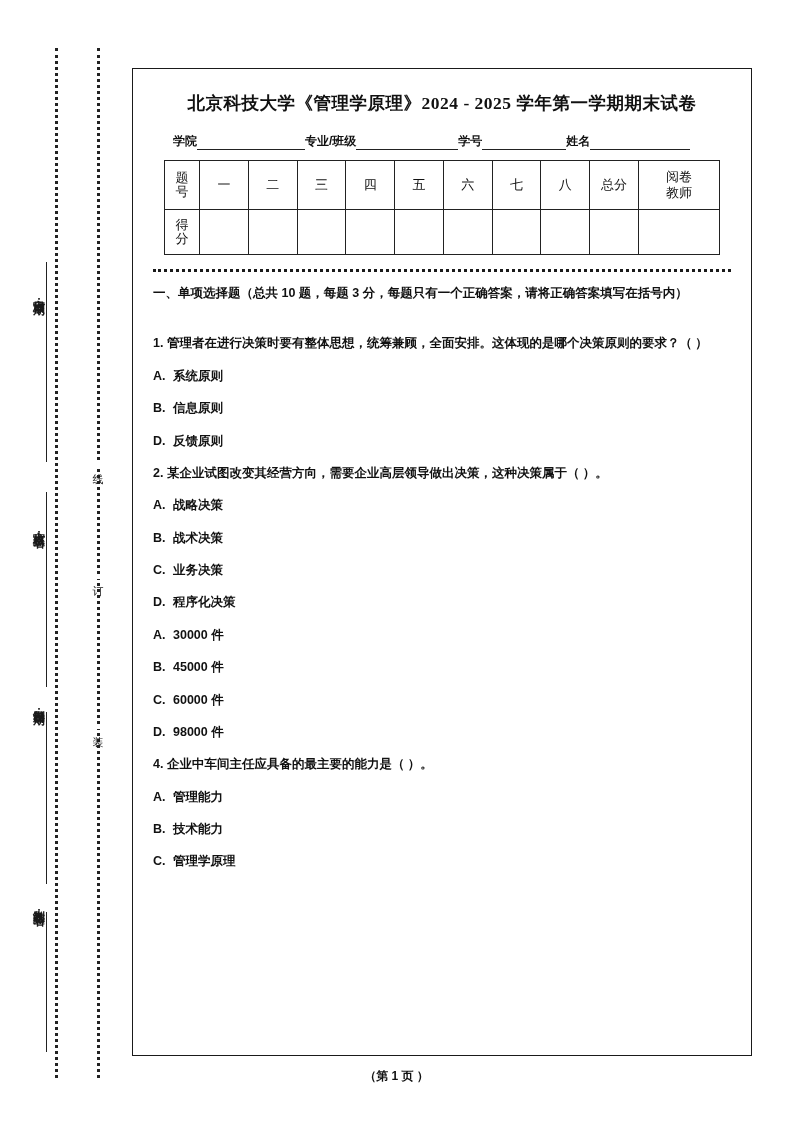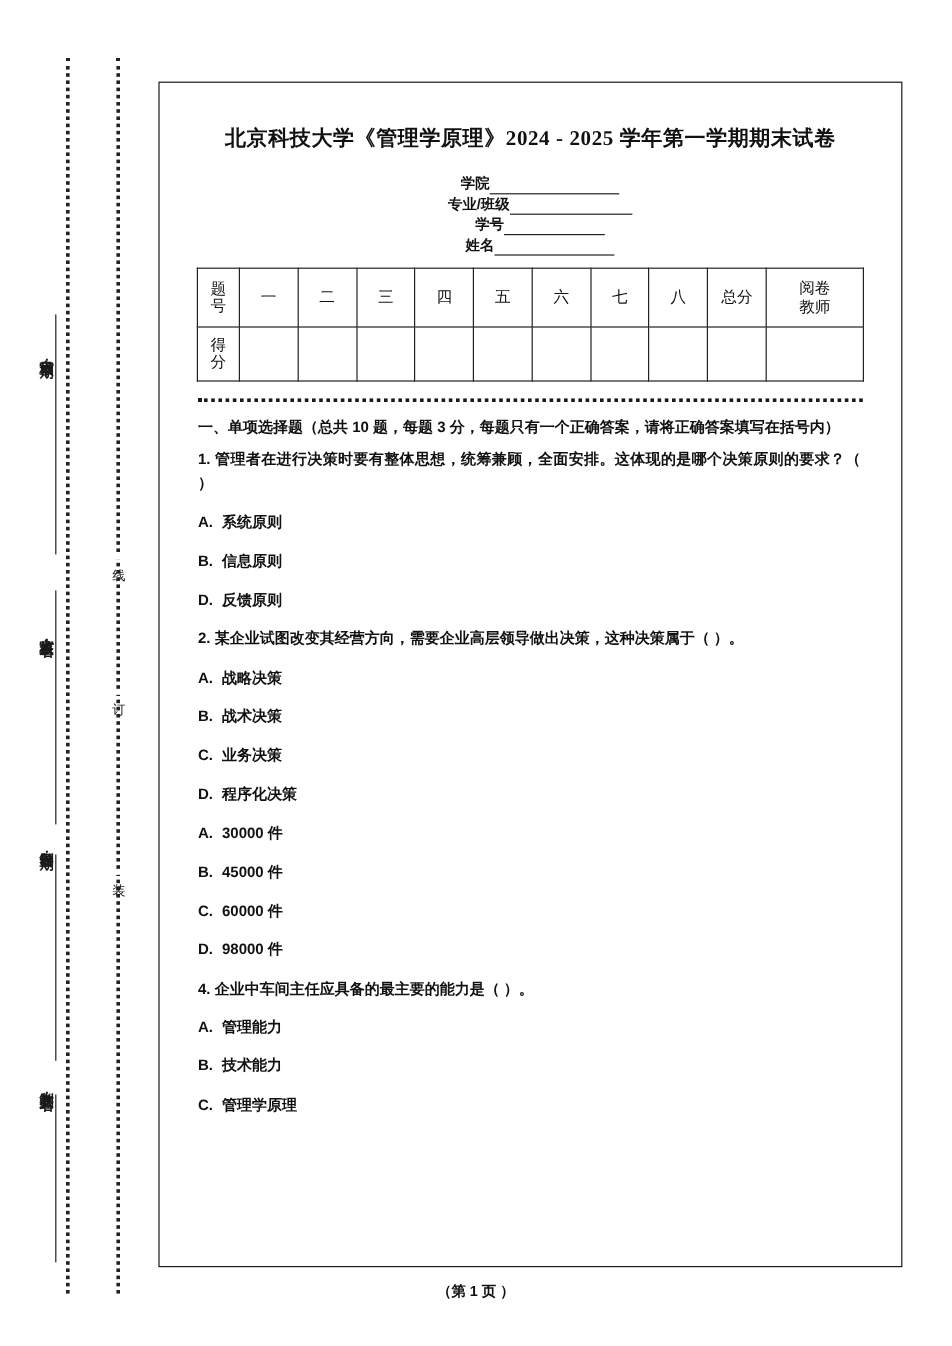--- a/index.html
+++ b/index.html
@@ -49,45 +49,44 @@
   }
 
   
   #paper-frame{
     position:absolute;
     left:132px;top:68px;
     width:620px;height:988px;
     border:1px solid #1a1a1a;
     box-sizing:border-box;
     background:#fff;
-    padding:12px;
+    padding:0;
   }
   #paper-inner{
     padding:14px 18px 0 18px;
   }
 
   #exam-title{
     font-family:"Liberation Serif","DejaVu Serif",serif;
     font-weight:bold;
     font-size:17.5px;
     text-align:center;
     letter-spacing:.5px;
     white-space:nowrap;
     margin:8px 0 2px 0;
   }
 
   
   #info-line{
     display:flex;
-    align-items:center;
+    align-items:flex-start;
     font-size:12px;
     font-weight:bold;
     margin:18px 6px 10px 22px;
     font-family:Liberation Sans, sans-serif;
-    flex-direction:column;
   }
   #info-line .fld{display:flex;align-items:flex-end;}
   #info-line .lbl{white-space:nowrap;}
   #info-line .blank{
     border-bottom:1px solid #222;
     height:13px;
     display:inline-block;
   }
   .b1{width:108px;}
   .b2{width:102px;}
@@ -133,21 +132,21 @@
 
   
   #questions{
     font-family:"Liberation Sans","DejaVu Sans",sans-serif;
     font-size:12.5px;
     line-height:1.55;
     color:#111;
     padding:0 4px 0 2px;
   }
   .section-head{
-    margin:0 0 8px 0;
+    margin:0 0 31px 0;
     text-align:justify;
     font-weight:bold;
   }
   .q-stem{
     margin:0 0 13px 0;
     text-align:justify;
     font-weight:bold;
   }
   .q-opt{
     margin:0 0 13px 0;

